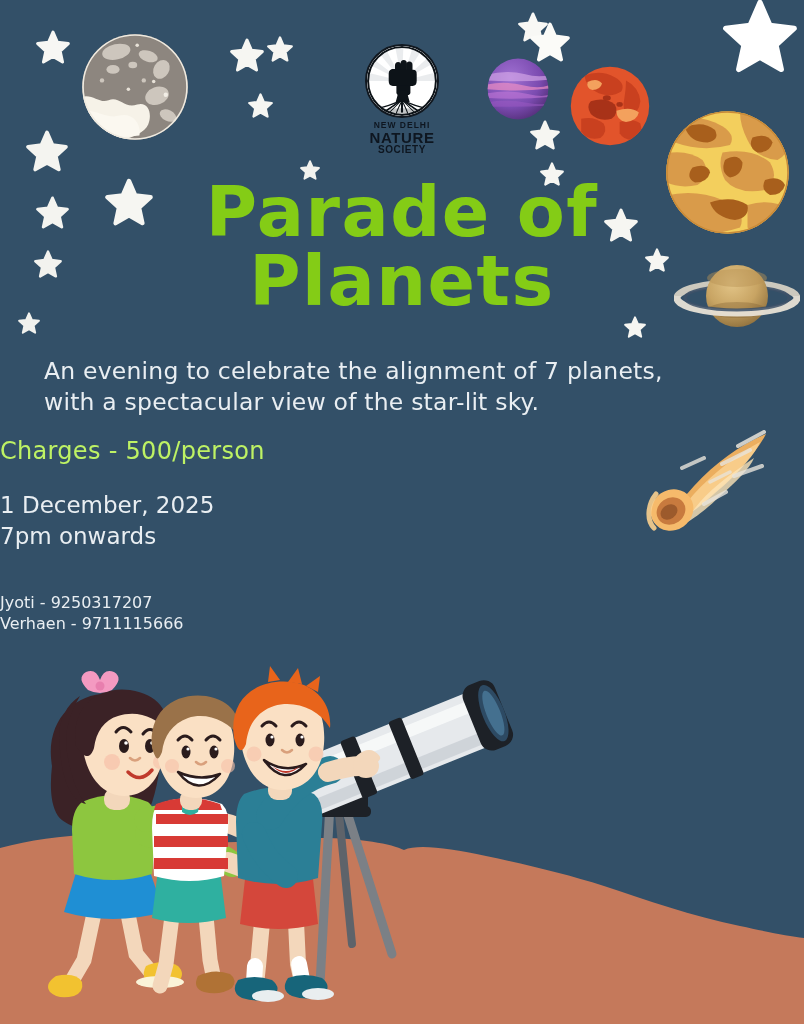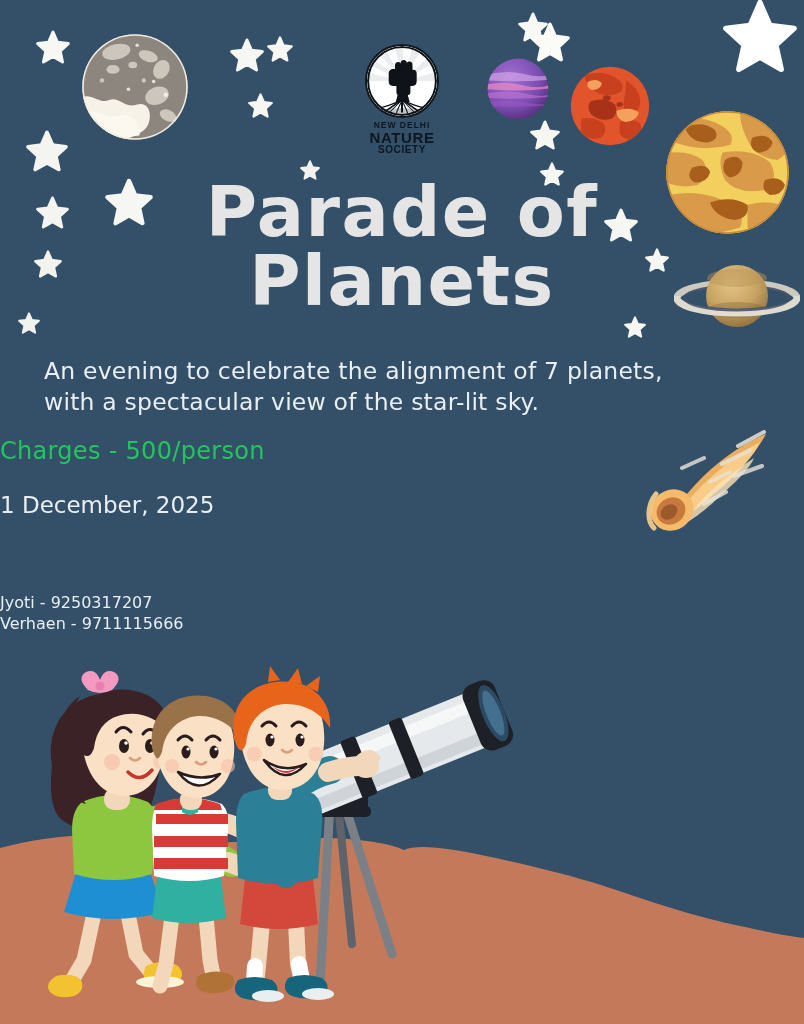--- a/index.html
+++ b/index.html
@@ -76,21 +76,21 @@
     letter-spacing: 0.3px;
   }
   .logo-text .l1 { font-size: 8.5px; display:block; letter-spacing: 1px; }
   .logo-text .l2 { font-size: 15px; display:block; letter-spacing: 0.6px; }
   .logo-text .l3 { font-size: 10px; display:block; letter-spacing: 0.6px; }
   .title {
     position: absolute;
     top: 178px;
     left: 0;
     width: 100%;
-    color: #e5e5e5;
+    color: #84cc16;
     font-family: "DejaVu Sans", sans-serif;
     font-weight: bold;
     font-size: 70px;
     line-height: 0.98;
     letter-spacing: 1.5px;
     text-align: center;
   }
   .title .l2 { display: block; }
 
   .subtitle {
@@ -105,21 +105,21 @@
     font-family: "DejaVu Sans", sans-serif;
     padding-left: 44px;
   }
   .subtitle span { display: block; }
 
   .charges {
     position: absolute;
     top: 437px;
     left: 0;
     width: 100%;
-    color: #22c55e;
+    color: #bef264;
     font-size: 24px;
     letter-spacing: 0.3px;
     font-family: "DejaVu Sans", sans-serif;
   }
 
   .details {
     position: absolute;
     top: 490px;
     left: 0;
     width: 100%;
@@ -472,20 +472,21 @@
 
   <div class="subtitle">
     <span>An evening to celebrate the alignment of 7 planets,</span>
     <span>with a spectacular view of the star-lit sky.</span>
   </div>
 
   <div class="charges">Charges - 500/person</div>
 
   <div class="details">
     <span>1 December, 2025</span>
+    <span>7pm onwards</span>
   </div>
 
   <div class="contacts">
     <span>Jyoti - 9250317207</span>
     <span>Verhaen - 9711115666</span>
   </div>
 
   <div class="scene">
     <svg viewBox="0 0 560 370">
 

